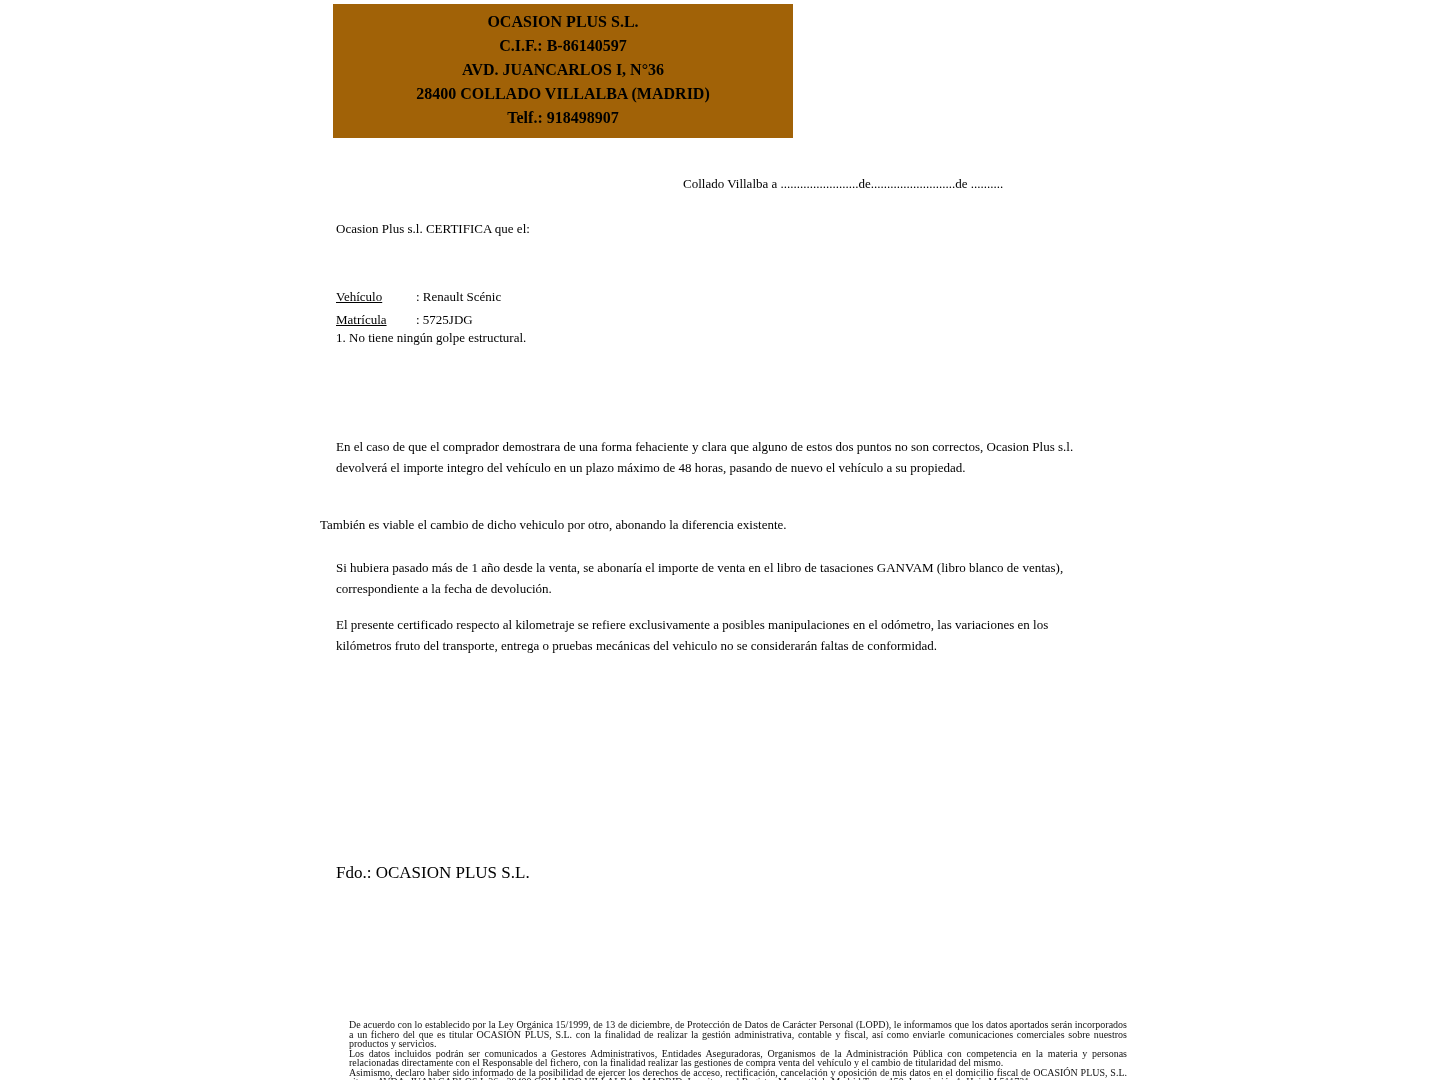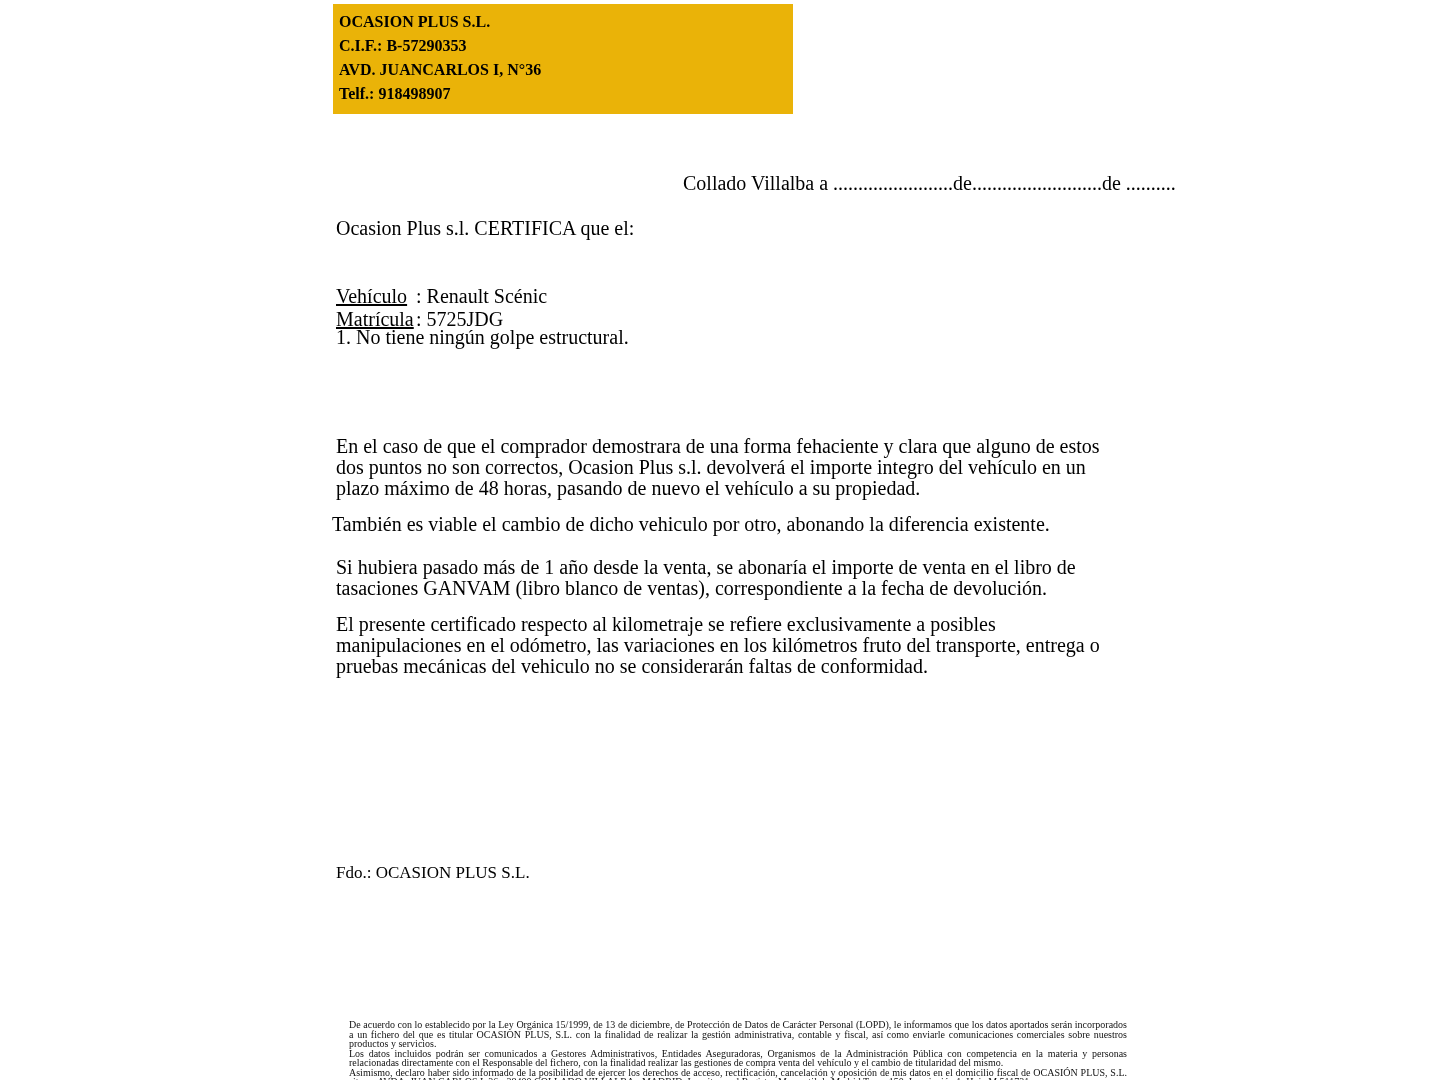--- a/index.html
+++ b/index.html
@@ -9,50 +9,51 @@
     color: #000000;
     position: relative;
     overflow: hidden;
   }
   .page { position: relative; width: 1440px; height: 1080px; background: #ffffff; }
 
   .header-box {
     position: absolute;
     left: 333px; top: 4px;
     width: 460px;
-    background: #eab308;
+    background: #a16207;
     padding: 6px 6px 8px 6px;
+    text-align: center;
   }
   .header-box div {
     font-weight: bold;
     font-size: 16px;
     line-height: 24px;
     white-space: nowrap;
   }
 
   .date-line {
     position: absolute;
     left: 683px; top: 173px;
     font-size: 15px;
     white-space: nowrap;
   }
 
-  .body-text { font-size: 20px; line-height: 21px; }
+  .body-text { font-size: 13px; line-height: 21px; }
 
   .certifica { position: absolute; left: 336px; top: 218px; }
   .vehicle-line { position: absolute; left: 336px; top: 242px; }
   .plate-line { position: absolute; left: 336px; top: 265px; }
   .label-cell { display: inline-block; width: 80px; margin-top: 44px; }
   .u { text-decoration: underline; }
 
   .point-1 { position: absolute; left: 336px; top: 327px; width: 770px; }
   .point-2 { position: absolute; left: 336px; top: 366px; width: 770px; }
 
   .para-1 { position: absolute; left: 336px; top: 436px; width: 765px; }
-  .para-2 { position: absolute; left: 332px; top: 514px; width: 765px; }
+  .para-2 { position: absolute; left: 320px; top: 514px; width: 765px; }
   .para-3 { position: absolute; left: 336px; top: 557px; width: 765px; }
   .para-4 { position: absolute; left: 336px; top: 614px; width: 765px; }
 
   .signature { position: absolute; left: 336px; top: 863px; font-size: 17px; }
 
   .legal-footer {
     position: absolute;
     left: 349px; top: 1020px;
     width: 778px;
     font-size: 10px;
@@ -62,22 +63,23 @@
   }
   .legal-footer div { margin: 0; }
 </style>
 </head>
 <body>
 
 <div class="page">
 
   <div class="header-box">
     <div>OCASION PLUS S.L.</div>
-    <div>C.I.F.: B-57290353</div>
+    <div>C.I.F.: B-86140597</div>
     <div>AVD. JUANCARLOS I, N°36</div>
+    <div>28400 COLLADO VILLALBA (MADRID)</div>
     <div>Telf.: 918498907</div>
   </div>
 
   <div class="date-line body-text">Collado Villalba a ........................de..........................de ..........</div>
 
   <div class="certifica body-text">Ocasion Plus s.l. CERTIFICA que el:</div>
 
   <div class="vehicle-line body-text">
     <span class="label-cell"><span class="u">Vehículo</span></span><span>: Renault Scénic</span>
   </div>

